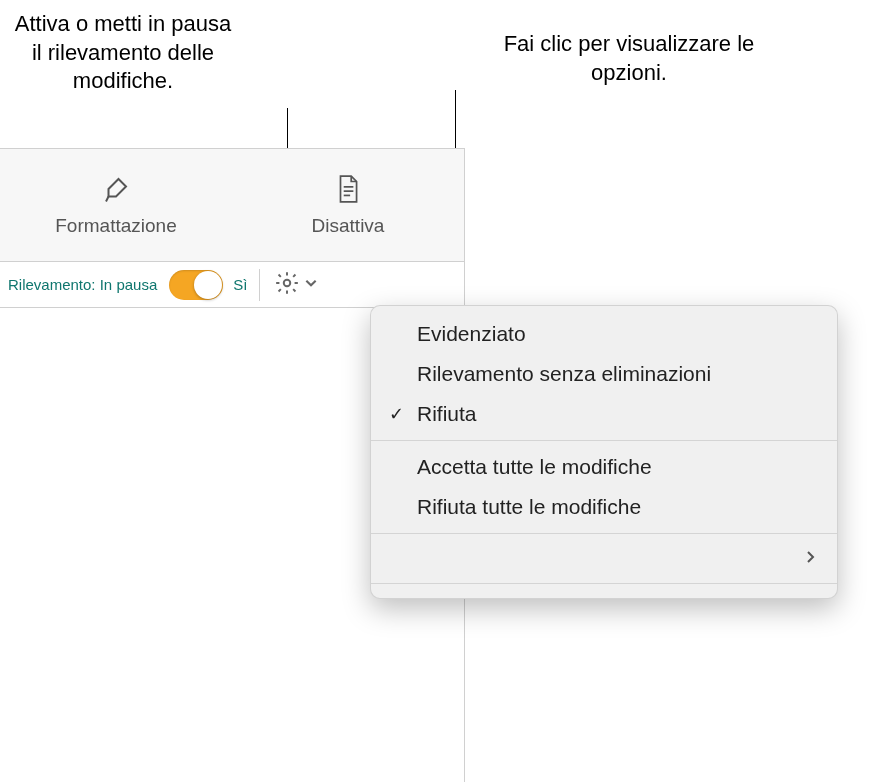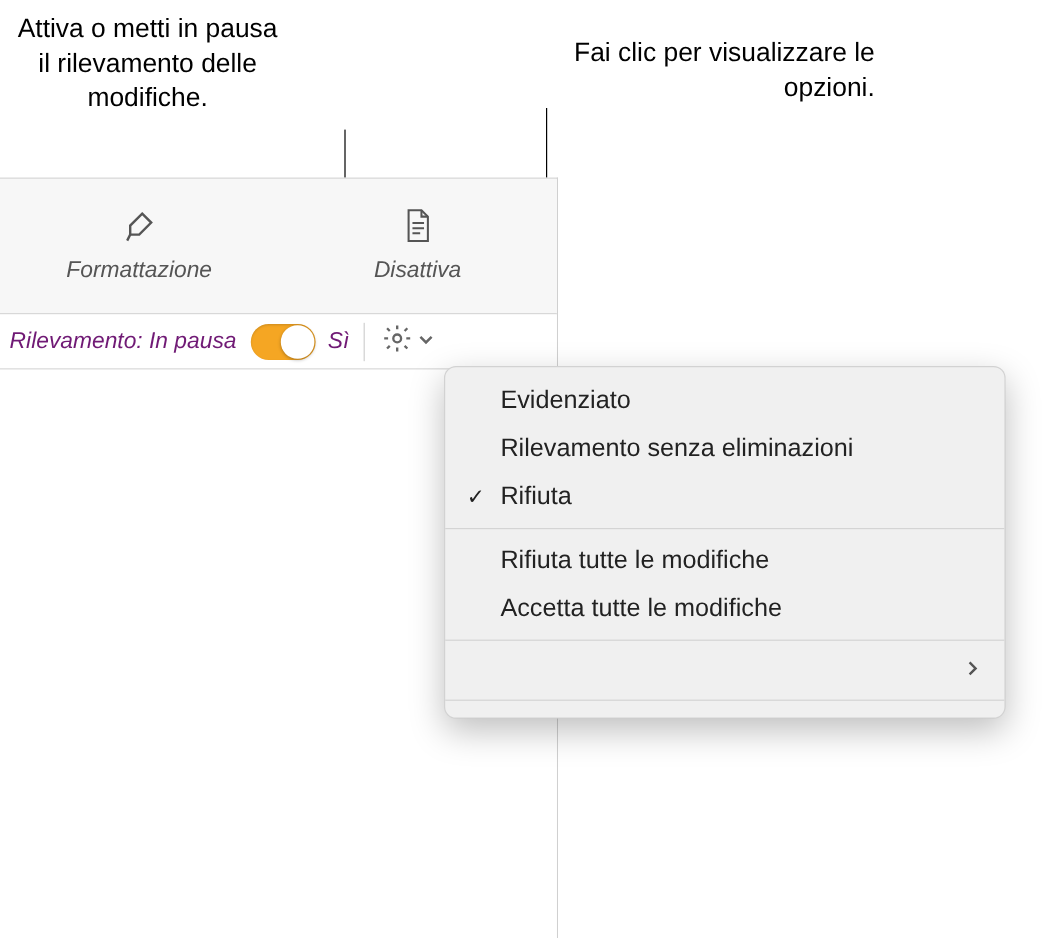--- a/index.html
+++ b/index.html
@@ -21,23 +21,23 @@
       line-height: 1.3;
     }
     .callout-left {
       top: 10px;
       left: 8px;
       width: 230px;
       text-align: center;
     }
     .callout-right {
       top: 30px;
-      left: 429px;
+      left: 479px;
       width: 300px;
-      text-align: right;
+      text-align: center;
     }
     .callout-line {
       position: absolute;
       background: #000;
     }
     .line-left-v {
       top: 108px;
       left: 287px;
       width: 1px;
       height: 178px;
@@ -58,21 +58,20 @@
     .app-window {
       position: absolute;
       top: 148px;
       left: 0;
       width: 465px;
       height: 634px;
       background: #fff;
       border: 1px solid #d0d0d0;
       border-left: none;
       border-bottom: none;
-      font-style: italic;
     }
     
     .toolbar {
       display: flex;
       height: 113px;
       border-bottom: 1px solid #d0d0d0;
       background: #f7f7f7;
     }
     .toolbar-btn {
       flex: 1;
@@ -90,22 +89,22 @@
     .toolbar-icon {
       color: #8a8a8a;
     }
     
     .tracking-bar {
       display: flex;
       align-items: center;
       height: 46px;
       border-bottom: 1px solid #d0d0d0;
       padding: 0 8px;
-      font-size: 19px;
-      color: #701a75;
+      font-size: 15px;
+      color: #0f766e;
       background: #fff;
     }
     .tracking-label {
       flex: 0 0 auto;
     }
     .toggle-switch {
       margin-left: 12px;
       width: 54px;
       height: 30px;
       background: #F5A623;
@@ -250,24 +249,24 @@
   </div>
   <div class="menu-item">
     <span>Rilevamento senza eliminazioni</span>
   </div>
   <div class="menu-item">
     <span class="check">✓</span>
     <span>Rifiuta</span>
   </div>
   <div class="menu-sep"></div>
   <div class="menu-item">
+    <span>Accetta tutte le modifiche</span>
+  </div>
+  <div class="menu-item">
     <span>Rifiuta tutte le modifiche</span>
-  </div>
-  <div class="menu-item">
-    <span>Accetta tutte le modifiche</span>
   </div>
   <div class="menu-sep"></div>
   <div class="menu-item">
     <span class="chevron">
       <svg width="10" height="14" viewBox="0 0 10 14" fill="none" stroke="#555" stroke-width="2">
         <path d="M3 2 L8 7 L3 12"></path>
       </svg>
     </span>
   </div>
   <div class="menu-sep"></div>

